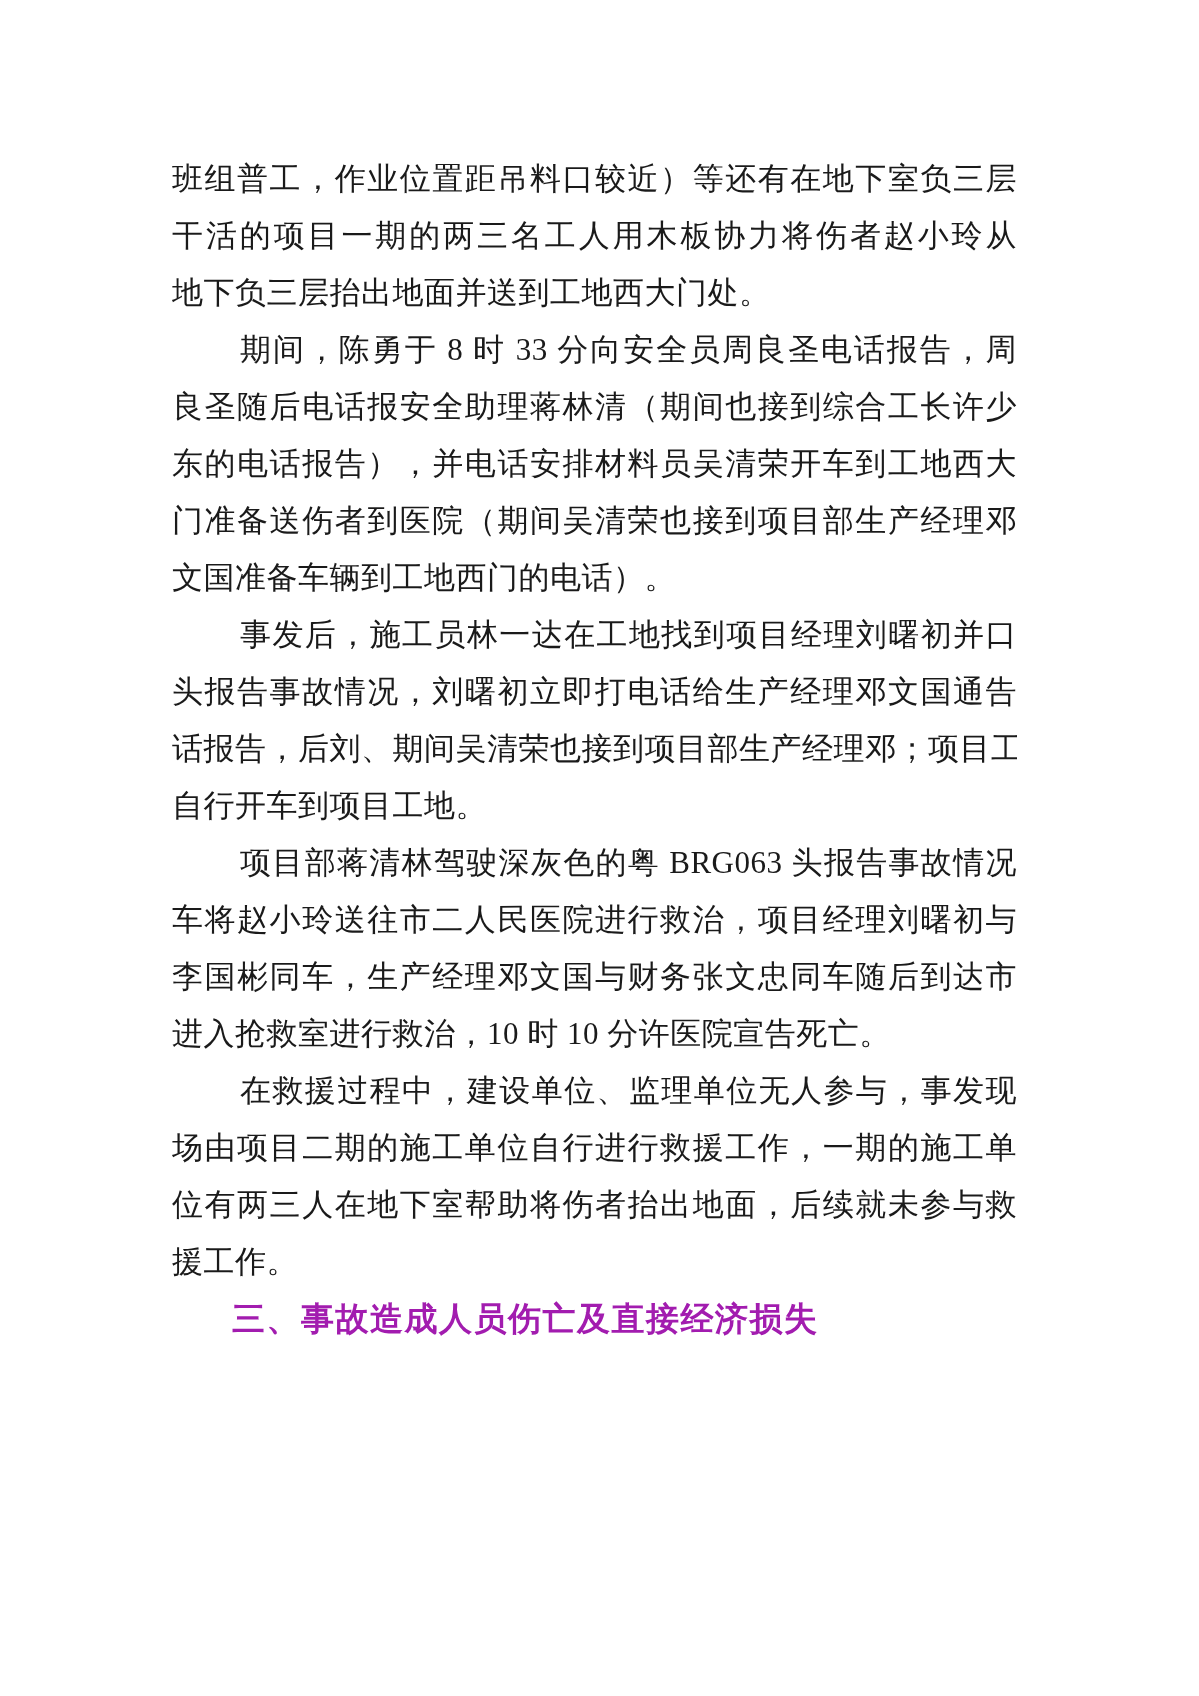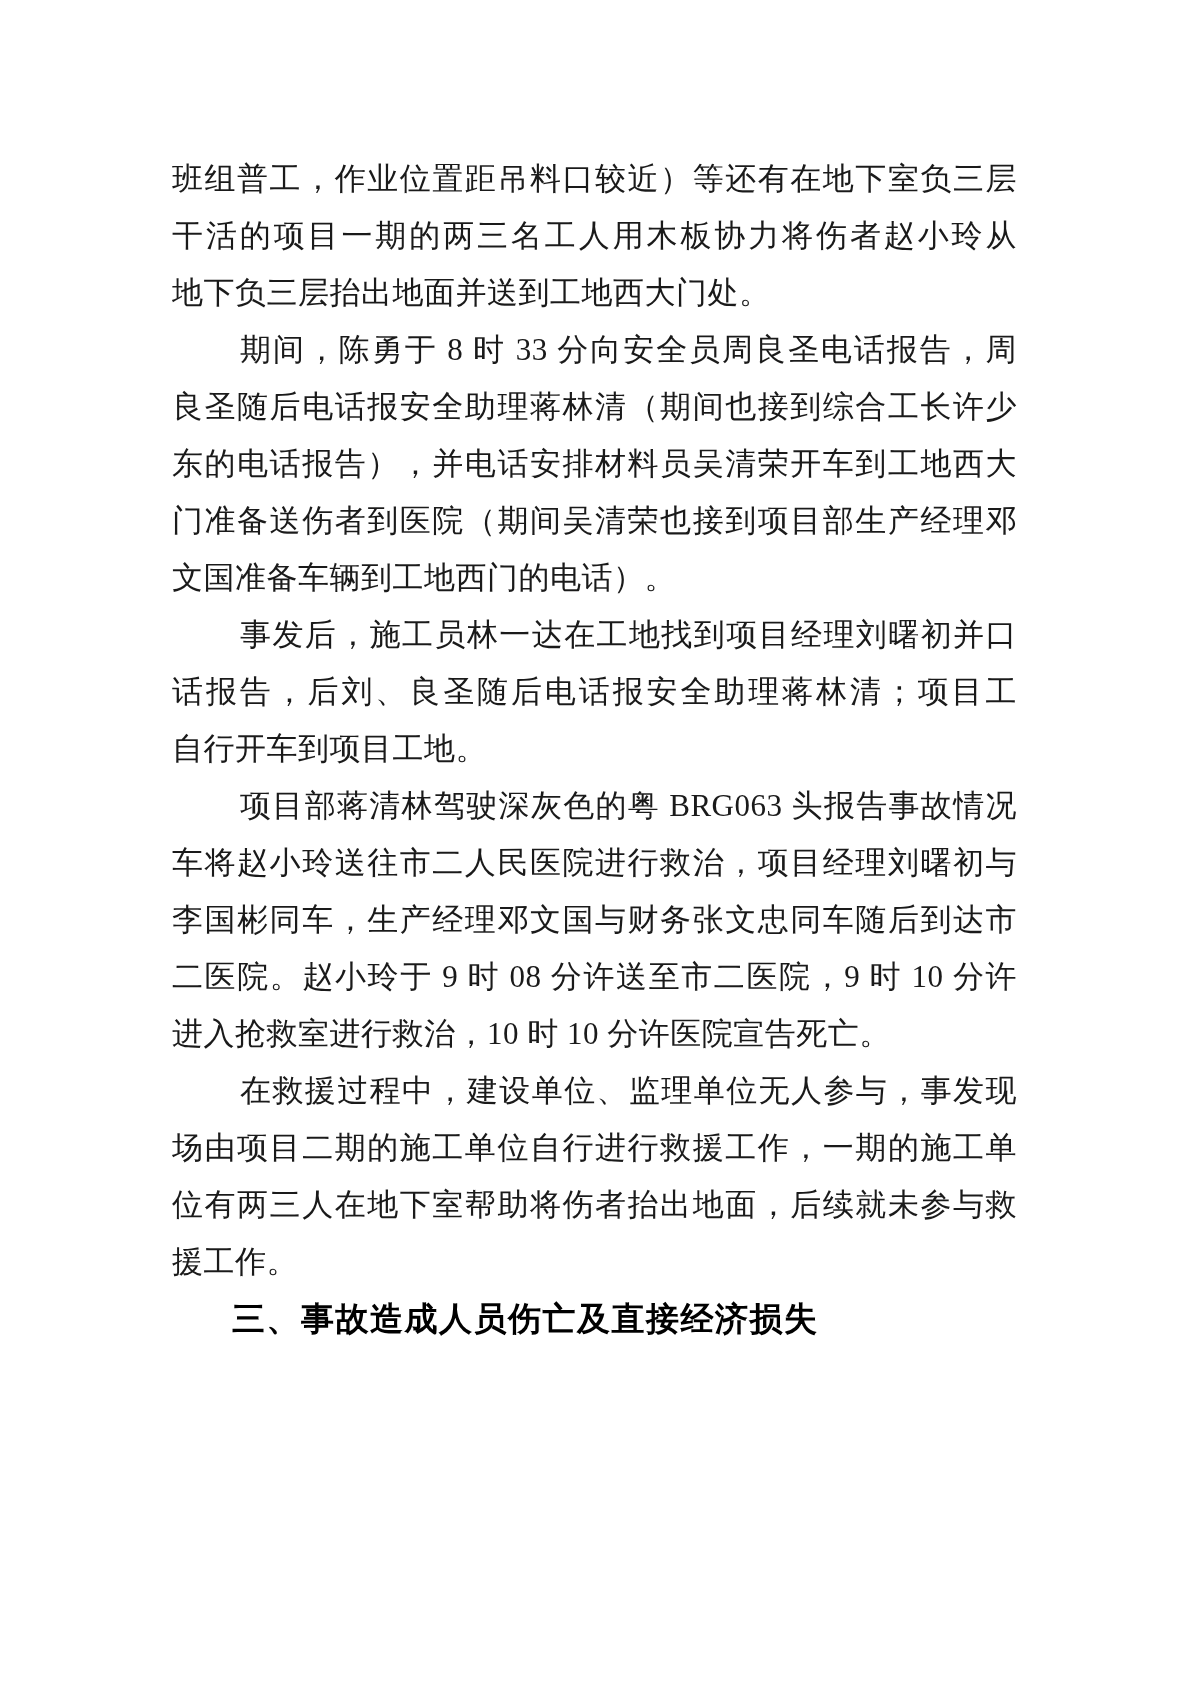--- a/index.html
+++ b/index.html
@@ -45,21 +45,21 @@
     font-family: Liberation Serif, serif;
   }
   .heading {
     font-family: "Liberation Sans", "DejaVu Sans", sans-serif;
     font-weight: bold;
     font-size: 33px;
     line-height: 57px;
     height: 57px;
     text-indent: 60px;
     letter-spacing: 1.5px;
-    color: #000000;
+    color: #a21caf;
   }
   .page-number {
     position: absolute;
     top: 1544px;
     left: 0;
     width: 100%;
     text-align: center;
     font-size: 23px;
     font-family: "Liberation Serif", "DejaVu Serif", serif;
     color: #1a1a1a;
@@ -79,28 +79,28 @@
         </div>
         <div class="paragraph">
           <div class="line indent">期间，陈勇于 8 时 33 分向安全员周良圣电话报告，周</div>
           <div class="line">良圣随后电话报安全助理蒋林清（期间也接到综合工长许少</div>
           <div class="line">东的电话报告），并电话安排材料员吴清荣开车到工地西大</div>
           <div class="line">门准备送伤者到医院（期间吴清荣也接到项目部生产经理邓</div>
           <div class="line last">文国准备车辆到工地西门的电话）。</div>
         </div>
         <div class="paragraph">
           <div class="line indent">事发后，施工员林一达在工地找到项目经理刘曙初并口</div>
-          <div class="line">话报告，后刘、良圣随后电话报安全助理蒋林清；项目工</div>
+          <div class="line">头报告事故情况，刘曙初立即打电话给生产经理邓文国通告</div>
+          <div class="line">话报告，后刘、期间吴清荣也接到项目部生产经理邓；项目工</div>
           <div class="line last">自行开车到项目工地。</div>
         </div>
         <div class="paragraph">
           <div class="line indent">项目部蒋清林驾驶深灰色的粤 BRG063 头报告事故情况</div>
           <div class="line">车将赵小玲送往市二人民医院进行救治，项目经理刘曙初与</div>
           <div class="line">李国彬同车，生产经理邓文国与财务张文忠同车随后到达市</div>
-          <div class="line">二医院。赵小玲于 9 时 08 分许送至市二医院，9 时 10 分许</div>
           <div class="line last">进入抢救室进行救治，10 时 10 分许医院宣告死亡。</div>
         </div>
         <div class="paragraph">
           <div class="line indent">在救援过程中，建设单位、监理单位无人参与，事发现</div>
           <div class="line">场由项目二期的施工单位自行进行救援工作，一期的施工单</div>
           <div class="line">位有两三人在地下室帮助将伤者抬出地面，后续就未参与救</div>
           <div class="line last">援工作。</div>
         </div>
       </div>
     <div class="heading">三、事故造成人员伤亡及直接经济损失</div>

